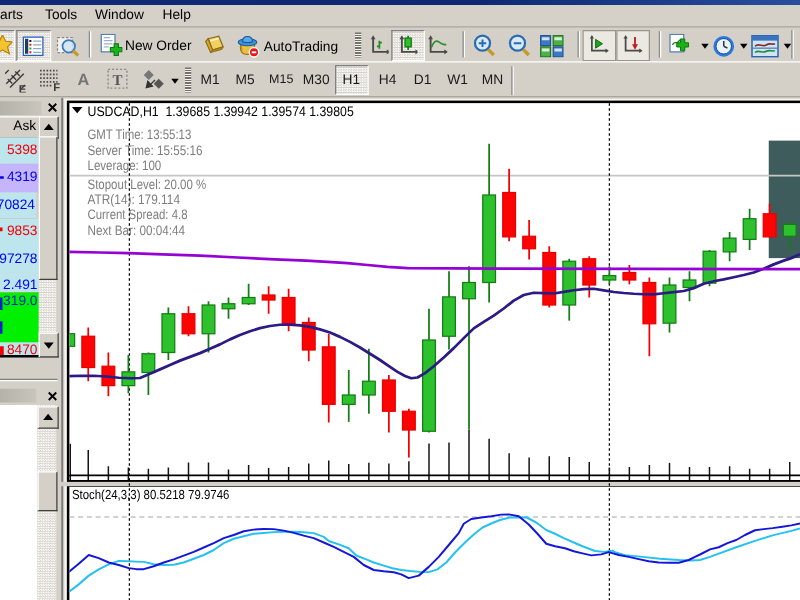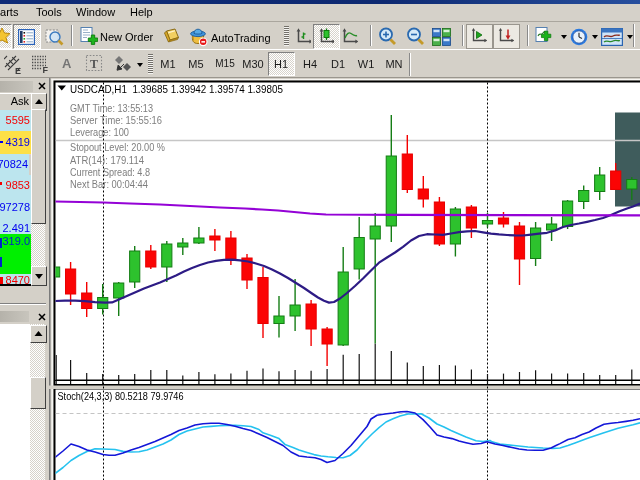--- a/index.html
+++ b/index.html
@@ -204,23 +204,23 @@
 <div class="abs" style="left:0;top:3px;width:33px;height:11px;background:linear-gradient(90deg,#b5b2aa,#c8c5bd);"></div>
 <svg class="abs" style="left:38px;top:4px;" width="8" height="8" viewBox="0 0 8 8">
       <path d="M1 1 L7 7 M7 1 L1 7" stroke="#000" stroke-width="1.5"></path>
     </svg>
 <div class="abs" style="left:0;top:15px;width:31px;height:16px;background:#d4d0c8;border-bottom:1px solid #808080;border-right:1px solid #808080;border-top:1px solid #fff;"></div>
 <span class="abs" style="left:29px;top:17px;transform:translateX(-100%);font-size:11px;color:#000;">Ask</span>
 <div class="abs" style="left:31px;top:15px;width:14px;height:16px;background:#d4d0c8;border-top:1px solid #fff;border-left:1px solid #fff;border-right:1.5px solid #404040;border-bottom:1.5px solid #404040;"><svg width="14" height="16" viewBox="0 0 14 16">
         <path d="M7.0 5.0 L11.0 10.0 L3.0 10.0 Z" fill="#000"></path>
       </svg></div>
 <div class="abs" style="left:0;top:32px;width:31px;height:21px;background:#bce5ee;border-bottom:1px solid #edcaca;overflow:hidden;">
-      <span style="position:absolute;right:1px;top:4.0px;font-size:11px;color:#f50000;">5595</span>
-    </div>
-<div class="abs" style="left:0;top:53px;width:31px;height:23px;background:#fde047;border-bottom:1px solid #edcaca;overflow:hidden;">
+      <span style="position:absolute;right:1px;top:4.0px;font-size:11px;color:#f50000;">5398</span>
+    </div>
+<div class="abs" style="left:0;top:53px;width:31px;height:23px;background:#c4b5fd;border-bottom:1px solid #edcaca;overflow:hidden;">
       <span style="position:absolute;left:0px;top:9.5px;width:3px;height:2px;background:#0000f0;"></span>
       <span style="position:absolute;right:1px;top:5.0px;font-size:11px;color:#0000f0;">4319</span>
     </div>
 <div class="abs" style="left:0;top:76px;width:29px;height:21px;background:#bce5ee;border-bottom:5px solid #f97316;overflow:hidden;">
       <span style="position:absolute;right:1px;top:4.0px;font-size:11px;color:#0000f0;">70824</span>
     </div>
 <div class="abs" style="left:0;top:97px;width:31px;height:21px;background:#bce5ee;border-bottom:1px solid #edcaca;overflow:hidden;">
       <span style="position:absolute;left:0px;top:7px;width:2px;height:3px;background:#f50000;"></span>
       <span style="position:absolute;right:1px;top:4.0px;font-size:11px;color:#f50000;">9853</span>
     </div>

